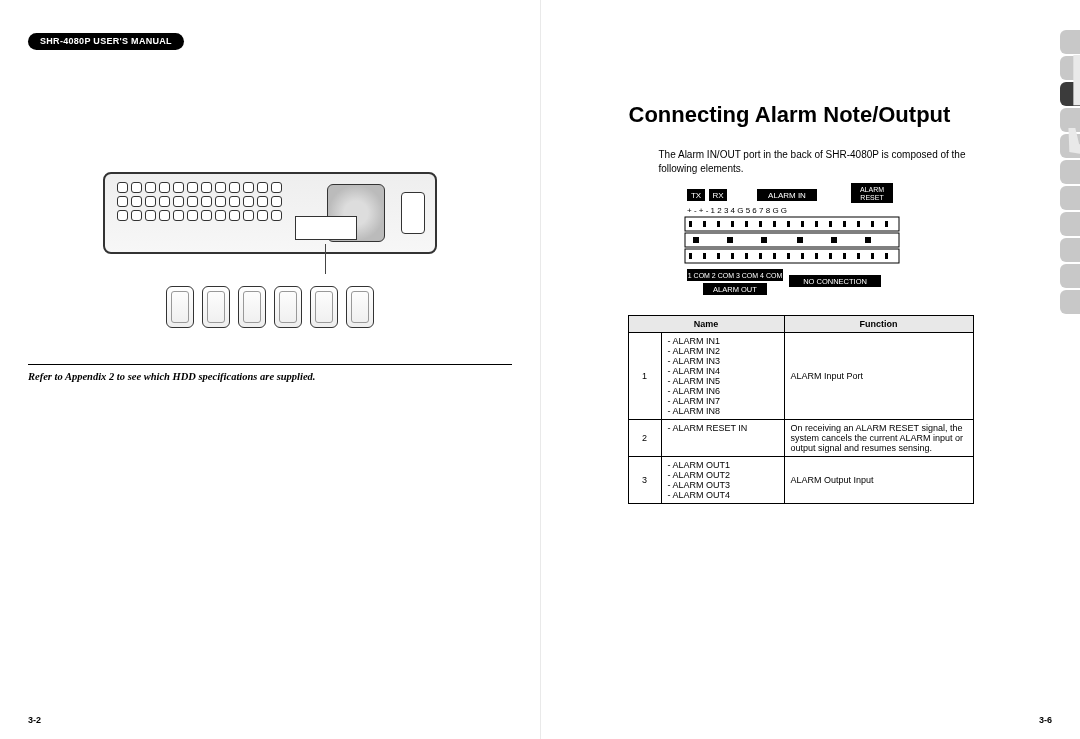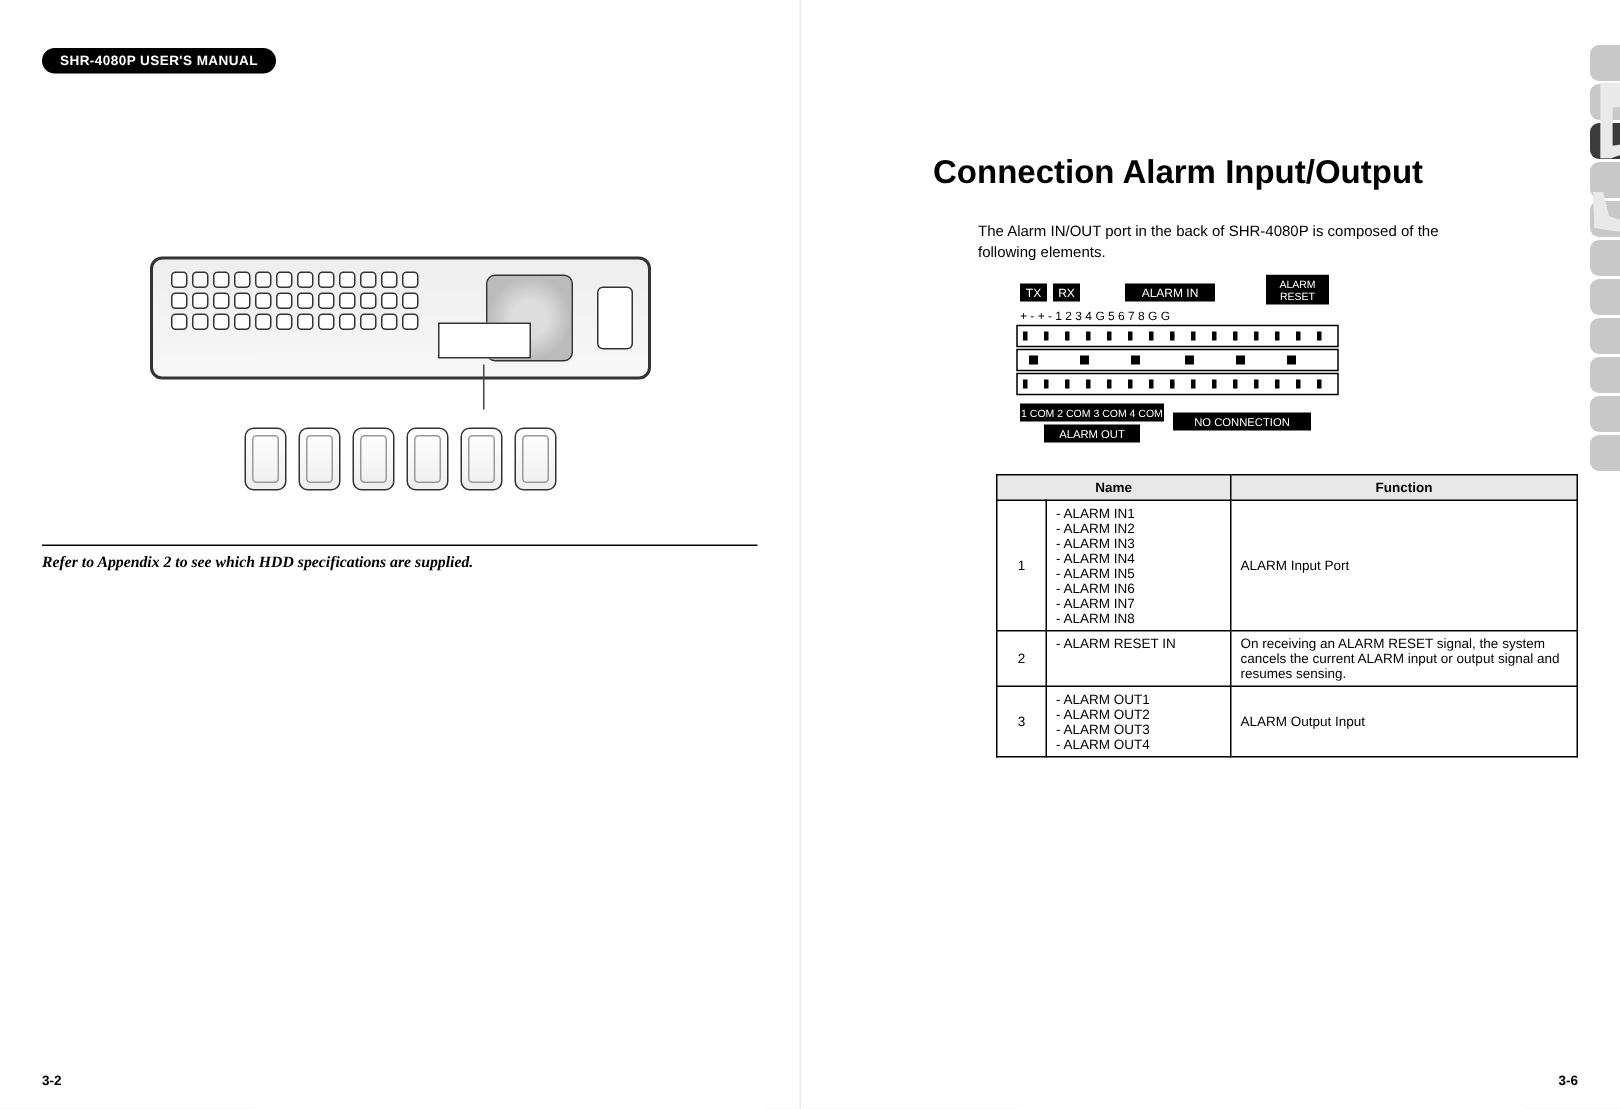--- a/index.html
+++ b/index.html
@@ -31,21 +31,21 @@
   .pg-num.right{right:28px;}
 
   
   .big5{position:absolute;top:28px;left:522px;font-family:'Times New Roman',serif;font-size:150px;font-weight:bold;color:#e9e9e9;line-height:1;user-select:none;pointer-events:none;}
   .chapter-title{font-family:Arial,Helvetica,sans-serif;font-size:22px;font-weight:bold;margin-top:72px;margin-left:60px;}
   .intro{font-size:10px;line-height:1.35;margin:20px 0 8px 90px;max-width:340px;}
   .connector-diagram{margin:6px 0 8px 110px;}
   .connector-diagram svg text{font-family:Arial,Helvetica,sans-serif;}
   .bullet-line{font-size:10px;margin:6px 0 4px 96px;}
   .bullet-line::before{content:"●";font-size:8px;margin-right:6px;position:relative;top:-1px;}
-  table.alarm{border-collapse:collapse;margin-left:102px;width:388px;font-size:9px;}
+  table.alarm{border-collapse:collapse;margin-left:59px;width:346px;font-size:9px;}
   table.alarm th,table.alarm td{border:1px solid #000;padding:3px 6px;vertical-align:top;}
   table.alarm th{background:#e8e8e8;text-align:center;font-weight:bold;}
   table.alarm td.idx{text-align:center;vertical-align:middle;width:20px;}
   table.alarm td.name{width:110px;white-space:pre-line;}
   table.alarm td.func{vertical-align:middle;}
 </style>
 </head>
 <body>
 
 <div class="sheet">
@@ -131,21 +131,21 @@
           <div class="t"></div>
         <div class="t"></div>
           <div class="t"></div>
           <div class="t"></div>
           <div class="t"></div>
           <div class="t"></div>
           <div class="t"></div>
       </div>
 
       <div class="big5">5</div>
-      <div class="chapter-title">Connection Alarm Input/Output</div>
+      <div class="chapter-title">Connecting Alarm Note/Output</div>
       <div class="intro">The Alarm IN/OUT port in the back of SHR-4080P is composed of the following elements.</div>
 
       <div class="connector-diagram">
         <svg width="300" height="120" viewBox="0 0 300 120">
 
           <rect x="8" y="6" width="18" height="12" fill="#000"></rect>
             <text x="17" y="15" fill="#fff" font-size="8" text-anchor="middle">TX</text>
           <rect x="30" y="6" width="18" height="12" fill="#000"></rect>
             <text x="39" y="15" fill="#fff" font-size="8" text-anchor="middle">RX</text>
           <rect x="78" y="6" width="60" height="12" fill="#000"></rect>

